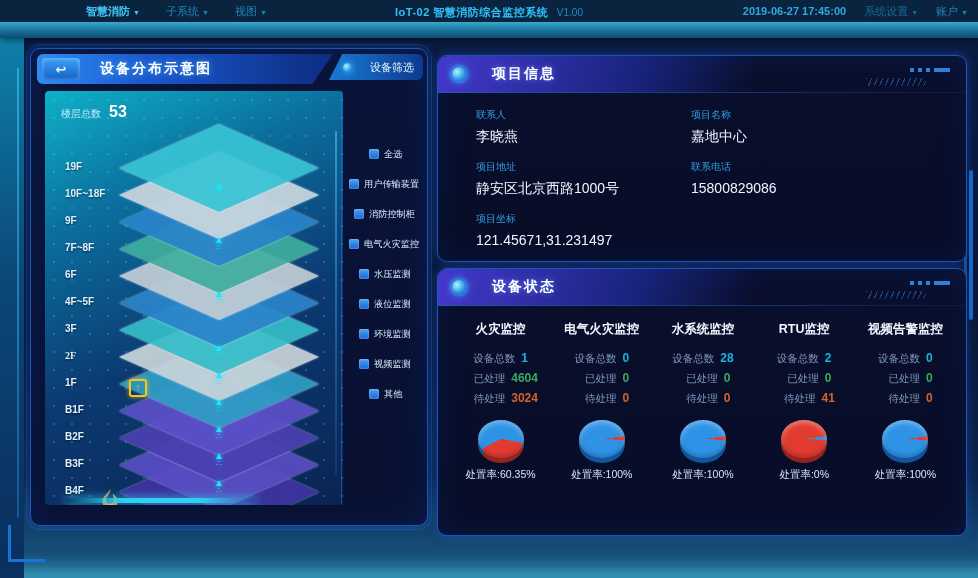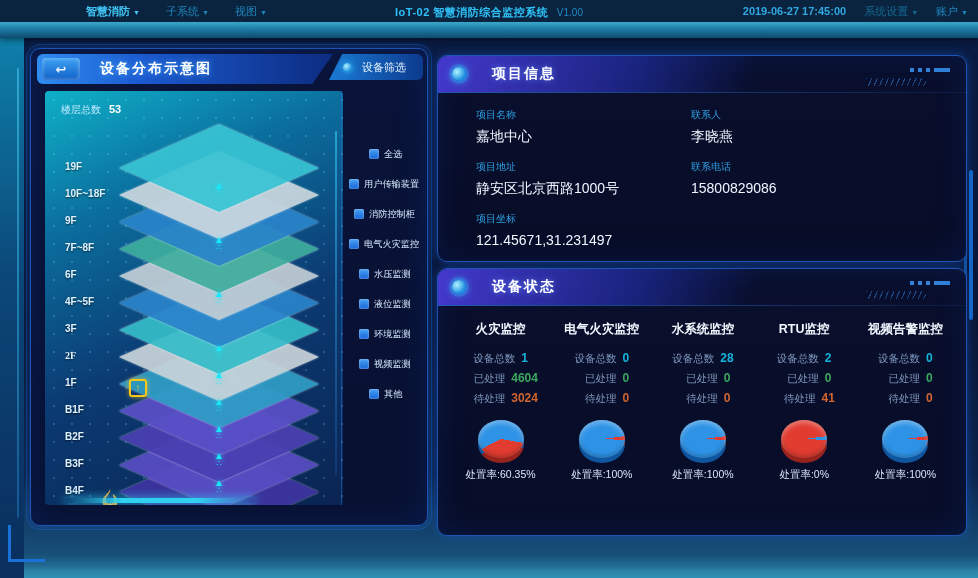--- a/index.html
+++ b/index.html
@@ -44,31 +44,31 @@
     clip-path:polygon(0 0,100% 0,93% 100%,0 100%);
     border-radius:6px 0 0 6px;display:flex;align-items:center;}
   .lp-header::after{content:"";position:absolute;left:10px;top:36px;width:220px;height:1px;background:rgba(45,130,230,.6);}
   .back-btn{width:38px;height:22px;margin-left:5px;border-radius:4px;cursor:pointer;
     background:linear-gradient(180deg,#3fa2f4,#1160c8);display:flex;align-items:center;justify-content:center;
     color:#eaf6ff;font-size:13px;font-weight:bold;box-shadow:inset 0 0 4px rgba(255,255,255,.4);}
   .lp-title{color:#ffffff;font-weight:bold;font-size:14px;letter-spacing:2px;margin-left:20px;text-shadow:0 0 6px rgba(80,180,255,.8);}
   .filter-tab{position:absolute;right:4px;top:5px;width:94px;height:26px;cursor:pointer;
     background:linear-gradient(90deg,#1a7ad4,#0c3a8e);
     clip-path:polygon(14% 0,100% 0,100% 100%,0 100%);
-    border-radius:0 6px 6px 0;display:flex;align-items:center;gap:10px;padding-left:14px;box-sizing:border-box;}
+    border-radius:0 6px 6px 0;display:flex;align-items:center;gap:18px;padding-left:14px;box-sizing:border-box;}
   .glow-dot{width:9px;height:9px;border-radius:50%;background:radial-gradient(circle at 35% 35%,#aef4ff,#1e90e0 70%);box-shadow:0 0 6px #35c8ff;}
   .filter-tab span:last-child{color:#eaf6ff;font-size:11px;}
   .lp-body{position:absolute;left:6px;top:42px;right:6px;bottom:8px;}
   .building-area{position:absolute;left:8px;top:0;width:298px;bottom:12px;border-radius:4px;overflow:hidden;
     background:linear-gradient(155deg,#0fb0c8 0%,#0b6f9e 26%,#0b3a72 58%,#0a2452 100%);}
   .building-area::before{content:"";position:absolute;inset:0;
     background-image:radial-gradient(rgba(130,235,255,.22) 1px,transparent 1.4px);background-size:18px 18px;}
   .building-area::after{content:"";position:absolute;right:6px;top:40px;bottom:30px;width:2px;background:linear-gradient(180deg,#2fb0e0,#123a7c);border-radius:2px;opacity:.8;}
   .floor-total{position:absolute;left:16px;top:12px;z-index:40;font-size:10px;color:#bfe9ff;}
-  .floor-total b{color:#ffffff;font-size:11px;margin-left:8px;}
+  .floor-total b{color:#ffffff;font-size:16px;margin-left:8px;}
   .floor-stack{position:absolute;inset:0;}
   .floor-label{position:absolute;left:20px;width:58px;font-size:10px;font-weight:bold;color:#dff2ff;z-index:35;text-shadow:0 1px 2px rgba(0,0,0,.6);}
   .diamond{position:absolute;left:74px;width:200px;height:88px;opacity:.92;
     filter:drop-shadow(0 0 1px rgba(255,255,255,.55));}
   .diamond::before{content:"";position:absolute;inset:0;background:var(--c);
     clip-path:polygon(50% 0,100% 50%,50% 100%,0 50%);}
   .spr{position:absolute;left:165px;width:18px;text-align:center;color:#19e8fa;font-size:10px;line-height:8px;text-shadow:0 0 5px #19e8fa;z-index:36;}
   .spr i{font-style:normal;display:block;font-size:8px;}
   .marker{position:absolute;z-index:37;}
   .elevator{left:84px;top:288px;width:14px;height:14px;border:2px solid #f5c518;border-radius:3px;color:#f5c518;font-size:10px;line-height:13px;text-align:center;font-weight:bold;box-shadow:0 0 5px rgba(245,197,24,.7);}
@@ -270,26 +270,26 @@
       <div class="hatch"></div>
       <div class="win-dots">
           <i></i>
           <i></i>
           <i></i>
           <i class="bar"></i>
         </div>
     </div>
     <div class="info-grid">
         <div class="info-field">
+          <div class="fl">联系人</div>
+          <div class="fv">李晓燕</div>
+        </div>
+        <div class="info-field">
           <div class="fl">项目名称</div>
           <div class="fv">嘉地中心</div>
-        </div>
-        <div class="info-field">
-          <div class="fl">联系人</div>
-          <div class="fv">李晓燕</div>
         </div>
         <div class="info-field">
           <div class="fl">项目地址</div>
           <div class="fv">静安区北京西路1000号</div>
         </div>
         <div class="info-field">
           <div class="fl">联系电话</div>
           <div class="fv">15800829086</div>
         </div>
         <div class="info-field">

